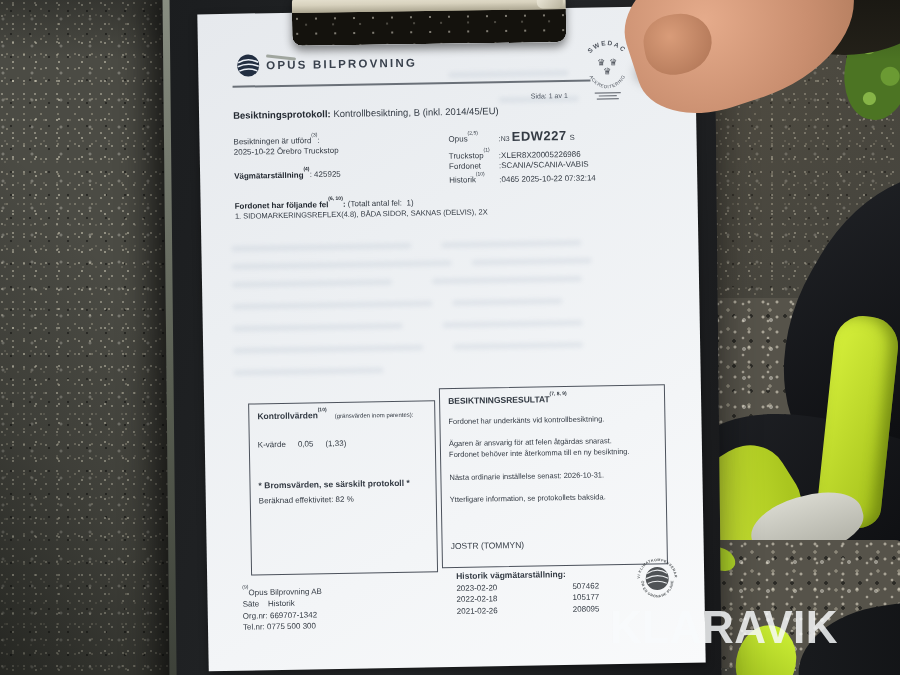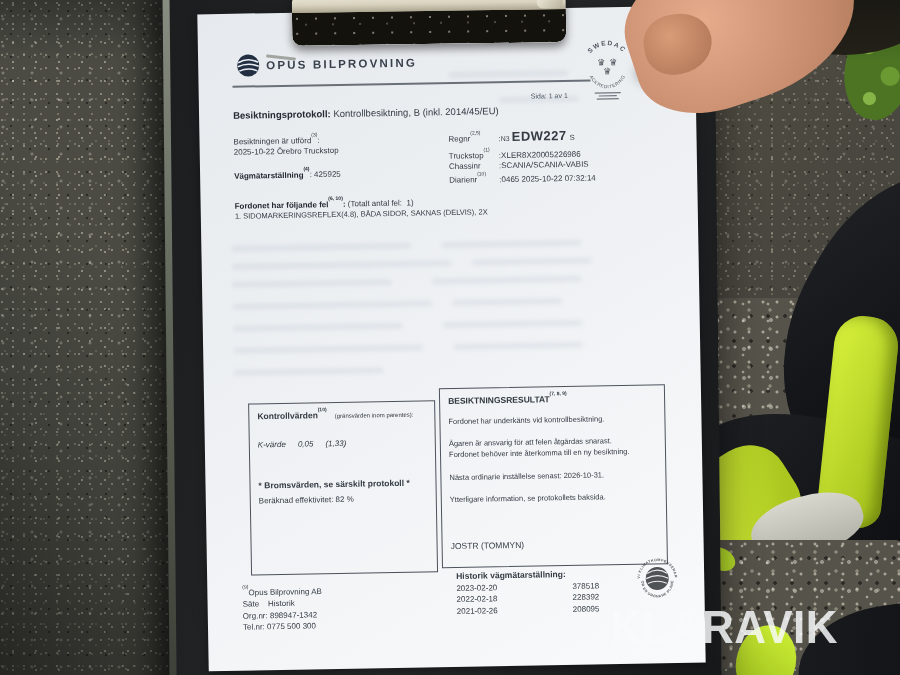--- a/index.html
+++ b/index.html
@@ -111,21 +111,21 @@
   .r-fab{left:249px;top:152px;}
   .r-dia{left:249px;top:164px;}
   .defects-h{left:34px;top:186px;}
   .defects-item{left:34px;top:198px;font-size:7.5px;}
   .ghost{position:absolute;height:6px;background:#8fa0b5;opacity:.15;filter:blur(2px);border-radius:3px;}
   .boxl{left:44px;top:390px;width:185px;height:170px;border:1.2px solid #4c525c;}
   .boxr{left:235px;top:378px;width:224px;height:178px;border:1.2px solid #4c525c;}
   .boxl .bt,.boxr .bt{position:absolute;left:8px;top:6px;font-size:8.5px;font-weight:bold;}
   .bt-note{font-weight:normal;font-size:6px;margin-left:8px;}
   .kv{position:absolute;left:8px;top:36px;}
-  .kv span{margin-right:12px;font-style:italic;}
+  .kv span{margin-right:12px;}
   .brake{position:absolute;left:8px;top:76px;font-weight:bold;font-size:8.5px;}
   .eff{position:absolute;left:8px;top:92px;}
   .rl{position:absolute;left:8px;font-size:7.5px;}
   .inspector{position:absolute;left:8px;top:152px;font-size:8.5px;}
   .company{left:35px;top:571px;line-height:11.5px;}
   .hist{left:249px;top:561px;line-height:11.5px;}
   .hist-title{font-weight:bold;font-size:8.5px;}
   .hist-row{display:flex;}
   .hist-date{display:inline-block;width:116px;}
   .eco{left:421px;top:543px;opacity:.85;}
@@ -197,38 +197,38 @@
 
     <div class="abs page-ind">Sida: 1 av 1</div>
 
     <div class="abs doc-title"><b>Besiktningsprotokoll:</b> <span>Kontrollbesiktning, B (inkl. 2014/45/EU)</span></div>
 
     <div class="abs fld-performed"><span>Besiktningen är utförd</span><sup class="sup">(3)</sup><span>:</span></div>
     <div class="abs fld-performed-val">2025-10-22 Örebro Truckstop</div>
     <div class="abs fld-odo"><b><span>Vägmätarställning</span><sup class="sup">(4)</sup></b><span>:</span> <span>425925</span></div>
 
     <div class="abs rrow r-reg">
-      <span class="lbl"><span>Regnr</span><sup class="sup">(2,5)</sup></span>
+      <span class="lbl"><span>Opus</span><sup class="sup">(2,5)</sup></span>
         <span>:</span>
         <span class="reg-pre">N3</span>
         <span class="reg-big">EDW227</span>
         <span class="reg-post">S</span>
     </div>
     <div class="abs rrow r-chassi">
       <span class="lbl"><span>Truckstop</span><sup class="sup">(1)</sup></span>
         <span>:</span>
         <span>XLER8X20005226986</span>
     </div>
     <div class="abs rrow r-fab">
-      <span class="lbl">Chassinr</span>
+      <span class="lbl">Fordonet</span>
         <span>:</span>
         <span>SCANIA/SCANIA-VABIS</span>
     </div>
     <div class="abs rrow r-dia">
-      <span class="lbl"><span>Diarienr</span><sup class="sup">(10)</sup></span>
+      <span class="lbl"><span>Historik</span><sup class="sup">(10)</sup></span>
         <span>:</span>
         <span>0465 2025-10-22 07:32:14</span>
     </div>
 
     <div class="abs defects-h"><b><span>Fordonet har följande fel</span><sup class="sup">(6, 10)</sup><span>:</span></b> <span class="pre">(Totalt antal fel:  1)</span></div>
     <div class="abs defects-item">1. SIDOMARKERINGSREFLEX(4.8), BÅDA SIDOR, SAKNAS (DELVIS), 2X</div>
 
     <div>
       <div class="ghost" style="left:250px;top:62px;width:120px"></div>
       <div class="ghost" style="left:300px;top:88px;width:80px"></div>
@@ -260,33 +260,33 @@
       <span class="rl" style="top:50px">Ägaren är ansvarig för att felen åtgärdas snarast.</span>
       <span class="rl" style="top:61px">Fordonet behöver inte återkomma till en ny besiktning.</span>
       <span class="rl" style="top:84px">Nästa ordinarie inställelse senast: 2026-10-31.</span>
       <span class="rl" style="top:106px">Ytterligare information, se protokollets baksida.</span>
       <div class="inspector">JOSTR (TOMMYN)</div>
     </div>
 
     <div class="abs company">
       <div><sup class="sup">(9)</sup><span>Opus Bilprovning AB</span></div>
       <div class="pre">Säte    Historik</div>
-      <div>Org.nr: 898947-1342</div>
+      <div>Org.nr: 669707-1342</div>
       <div>Tel.nr: 0775 500 300</div>
     </div>
 
     <div class="abs hist">
       <div class="hist-title">Historik vägmätarställning:</div>
       <div class="hist-row">
           <span class="hist-date">2023-02-20</span>
-          <span>378518</span>
+          <span>507462</span>
         </div>
       <div class="hist-row">
           <span class="hist-date">2022-02-18</span>
-          <span>228392</span>
+          <span>105177</span>
         </div>
       <div class="hist-row">
           <span class="hist-date">2021-02-26</span>
           <span>208095</span>
         </div>
     </div>
 
     <svg class="abs eco" width="58" height="58" viewBox="0 0 58 58">
       <defs>
         <path id="ecTop" d="M 11.5 29 A 17.5 17.5 0 0 1 46.5 29"></path>

